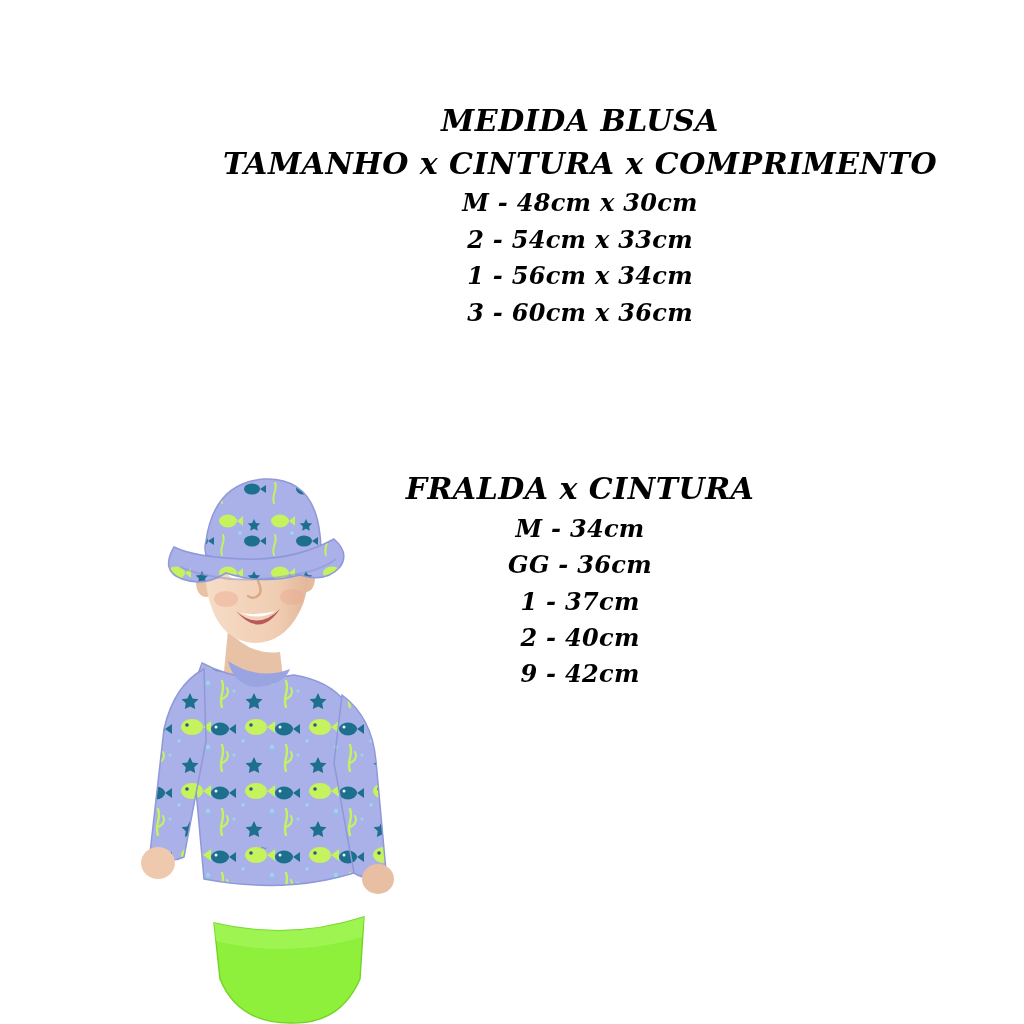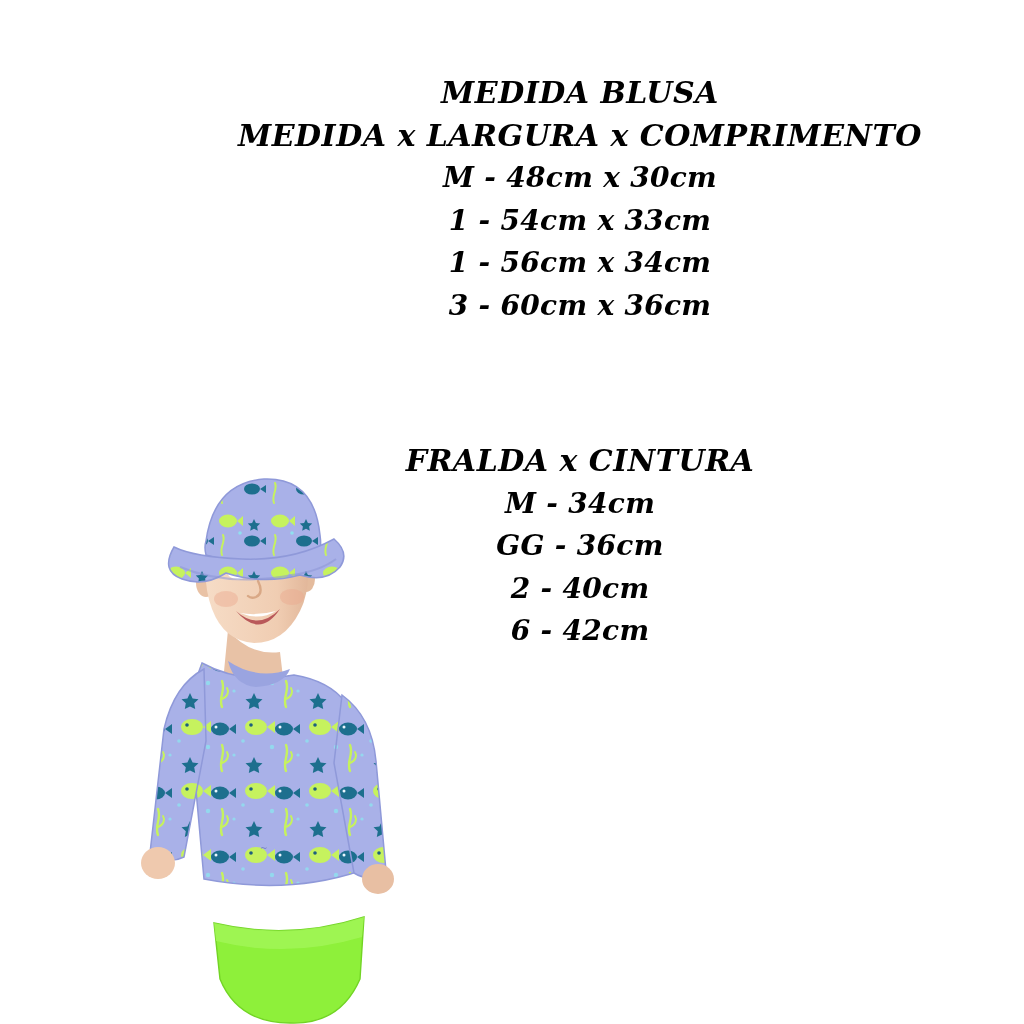--- a/index.html
+++ b/index.html
@@ -17,20 +17,21 @@
   }
 
   
   .measure-block {
     position: absolute;
     text-align: center;
     color: #000000;
     font-family: "DejaVu Serif", serif;
     font-weight: bold;
     font-style: italic;
+    margin-top: 28px;
   }
   #blusa-block {
     left: 200px;
     top: 72px;
     width: 760px;
   }
   #fralda-block {
     left: 230px;
     top: 440px;
     width: 700px;
@@ -41,21 +42,21 @@
     line-height: 1.42;
     white-space: nowrap;
   }
   .block-subtitle {
     font-size: 30px;
     letter-spacing: 0.5px;
     line-height: 1.42;
     white-space: nowrap;
   }
   .size-row {
-    font-size: 28px;
+    font-size: 24px;
     line-height: 1.52;
     letter-spacing: 0.3px;
     white-space: nowrap;
     font-style: italic;
   }
 
   
   #photo {
     position: absolute;
     left: 110px;
@@ -64,33 +65,34 @@
     height: 569px;
   }
 </style>
 </head>
 <body>
 
 <div id="page">
 
   <div class="measure-block" id="blusa-block">
     <div class="block-title">MEDIDA BLUSA</div>
-    <div class="block-subtitle">MEDIDA x LARGURA x COMPRIMENTO</div>
+    <div class="block-subtitle">TAMANHO x CINTURA x COMPRIMENTO</div>
     <div class="size-row">M - 48cm x 30cm</div>
-    <div class="size-row">1 - 54cm x 33cm</div>
+    <div class="size-row">2 - 54cm x 33cm</div>
     <div class="size-row">1 - 56cm x 34cm</div>
     <div class="size-row">3 - 60cm x 36cm</div>
   </div>
 
   <div class="measure-block" id="fralda-block">
     <div class="block-subtitle">FRALDA x CINTURA</div>
     <div class="size-row">M - 34cm</div>
     <div class="size-row">GG - 36cm</div>
+    <div class="size-row">1 - 37cm</div>
     <div class="size-row">2 - 40cm</div>
-    <div class="size-row">6 - 42cm</div>
+    <div class="size-row">9 - 42cm</div>
   </div>
 
   <div id="photo">
     <svg viewBox="0 0 345 569" width="345" height="569" xmlns="http://www.w3.org/2000/svg">
       <defs>
 
         <pattern id="seaPrint" width="64" height="64" patternUnits="userSpaceOnUse">
           <rect width="64" height="64" fill="#a9b1e8"></rect>
 
           <ellipse cx="18" cy="16" rx="11" ry="8" fill="#c6f25e"></ellipse>

